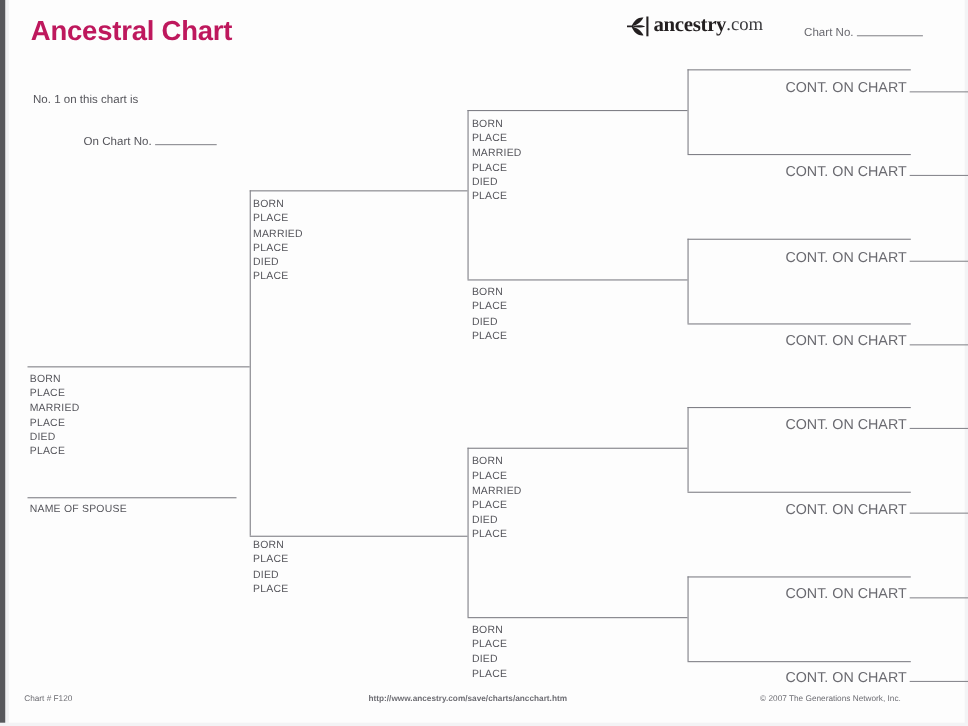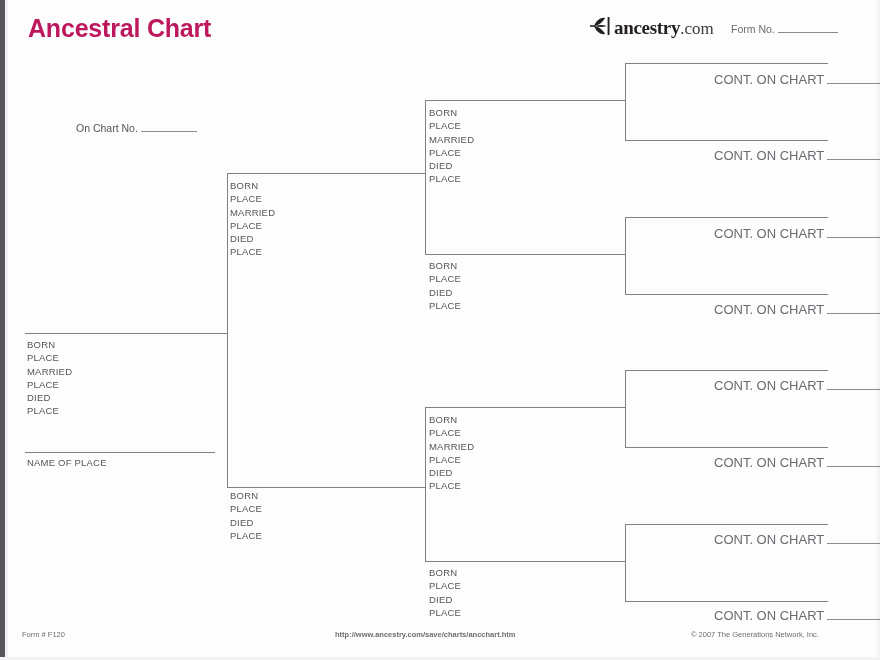--- a/index.html
+++ b/index.html
@@ -53,24 +53,24 @@
     left: 28px;
     top: 14px;
     font-size: 25px;
     font-weight: bold;
     color: #be185d;
     letter-spacing: -0.2px;
   }
 
   .logo {
     position: absolute;
-    left: 588px;
+    left: 568px;
     top: 13px;
     display: flex;
-    align-items: flex-end;
+    align-items: flex-start;
     height: 24px;
   }
   .logo-mark {
     width: 26px;
     height: 22px;
     display: block;
   }
   .logo-word {
     font-family: "Liberation Serif", serif;
     font-size: 19px;
@@ -193,40 +193,41 @@
         <path d="M6.2 11.0 C8.0 17.0, 13.5 20.0, 17.0 19.0 C15.0 15.0, 11.0 11.8, 6.2 11.0 Z" fill="#231f20"></path>
         <path d="M6.4 11.0 C11.0 9.6, 15.5 9.6, 18.6 11.0 C15.5 12.4, 11.0 12.4, 6.4 11.0 Z" fill="#231f20"></path>
         <rect x="19.6" y="2.0" width="1.9" height="18.0" fill="#231f20"></rect>
       </svg>
     </span>
     <span class="logo-word">ancestry</span>
     <span class="logo-tld">.com</span>
   </div>
 
   <div class="chart-no">
-    <span>Form No.</span><span class="rule rule-w60"></span>
+    <span>Chart No.</span><span class="rule rule-w60"></span>
   </div>
 
   <div class="note-block">
+    <div>No. 1 on this chart is</div>
   </div>
   <div class="note-onchart">
     <span>On Chart No.</span><span class="rule rule-w56"></span>
   </div>
 
   <div class="hline" style="left:25px; top:333px; width:202px;"></div>
   <div class="fields" style="left:27px; top:338px;">
     <div>BORN</div>
     <div>PLACE</div>
     <div>MARRIED</div>
     <div>PLACE</div>
     <div>DIED</div>
     <div>PLACE</div>
   </div>
   <div class="hline" style="left:25px; top:452px; width:190px;"></div>
-  <div class="spouse-label" style="left:27px; top:457px;">NAME OF PLACE</div>
+  <div class="spouse-label" style="left:27px; top:457px;">NAME OF SPOUSE</div>
 
   <div class="vline" style="left:227px; top:173px; height:314px;"></div>
 
   <div class="hline" style="left:227px; top:173px; width:198px;"></div>
   <div class="fields" style="left:230px; top:179px;">
     <div>BORN</div>
     <div>PLACE</div>
     <div>MARRIED</div>
     <div>PLACE</div>
     <div>DIED</div>
@@ -310,17 +311,17 @@
   <div class="vline" style="left:625px; top:524px; height:77px;"></div>
   <div class="hline" style="left:625px; top:524px; width:203px;"></div>
   <div class="cont-label" style="left:714px; top:532px;">
     <span>CONT. ON CHART</span><span class="rule rule-w66"></span>
   </div>
   <div class="hline" style="left:625px; top:601px; width:203px;"></div>
   <div class="cont-label" style="left:714px; top:608px;">
     <span>CONT. ON CHART</span><span class="rule rule-w66"></span>
   </div>
 
-  <div class="footer footer-form">Form # F120</div>
+  <div class="footer footer-form">Chart # F120</div>
   <div class="footer footer-url">http://www.ancestry.com/save/charts/ancchart.htm</div>
   <div class="footer footer-copy">© 2007 The Generations Network, Inc.</div>
 
 </div>
 
 </body></html>

